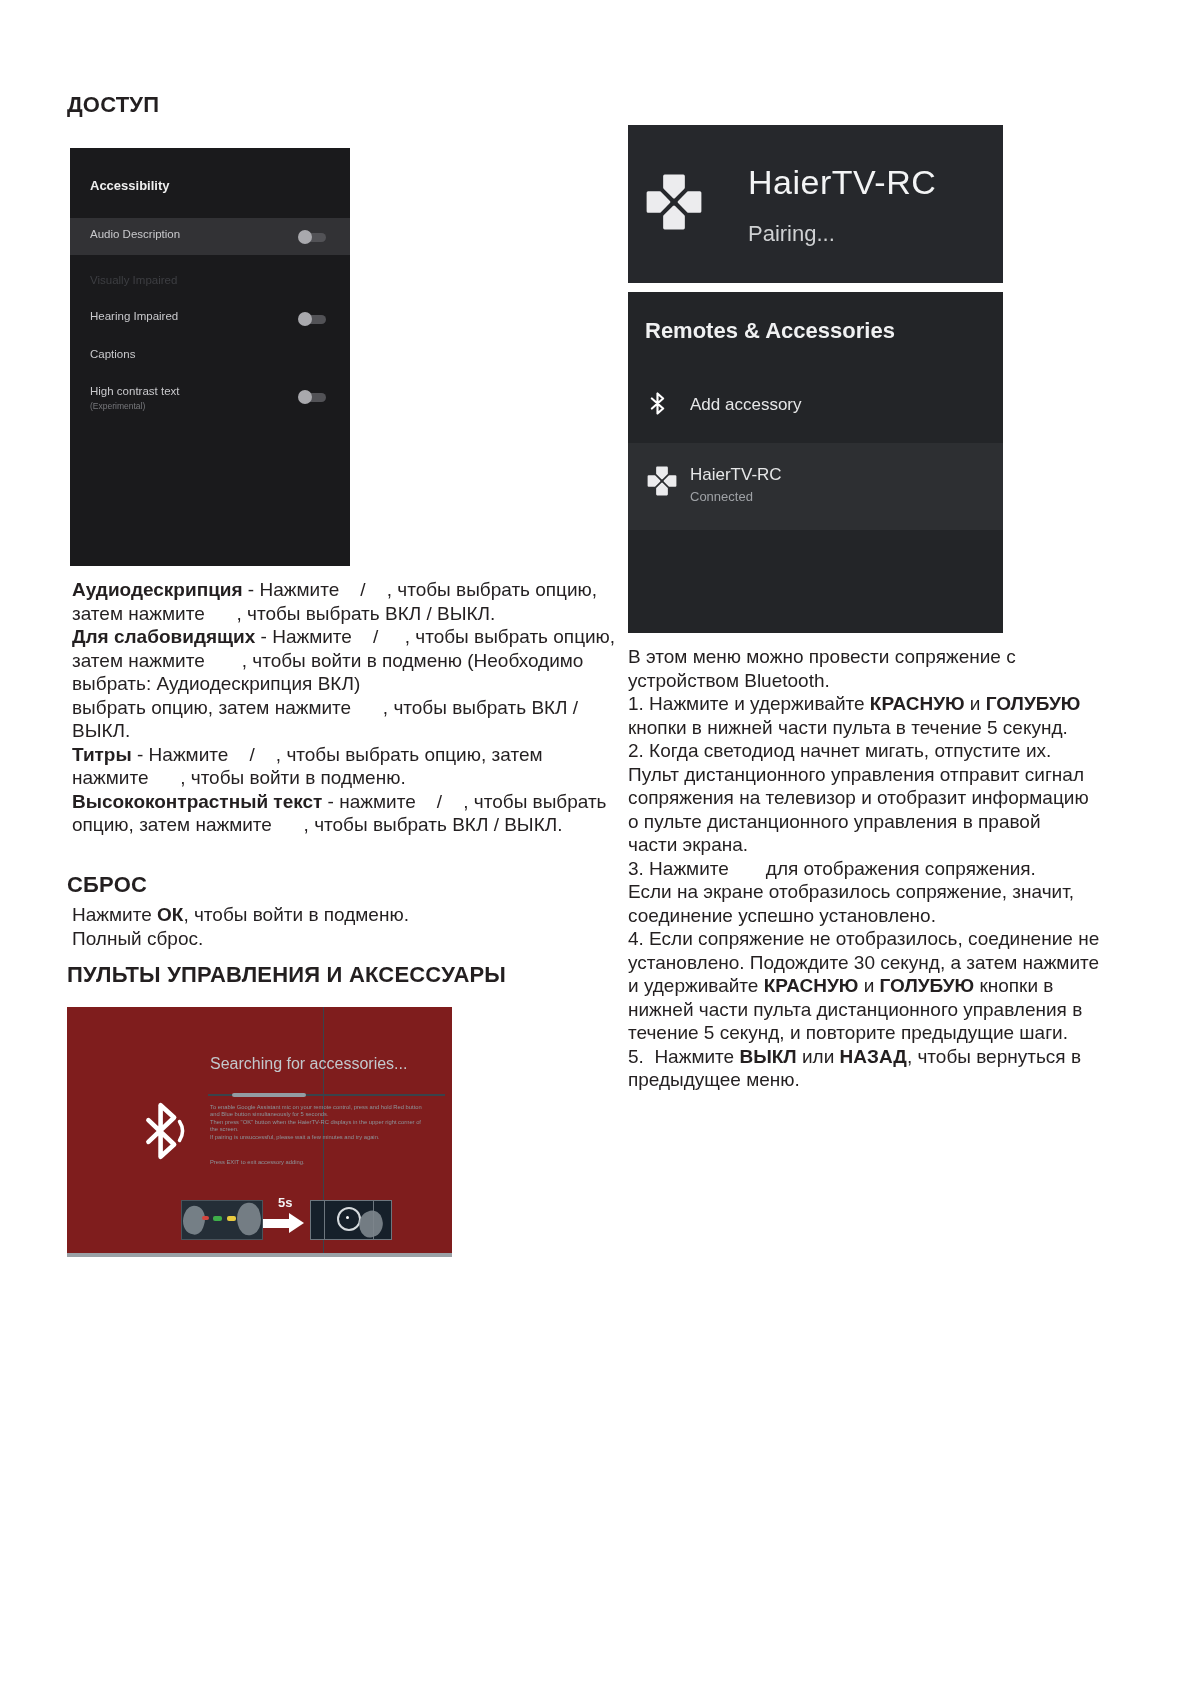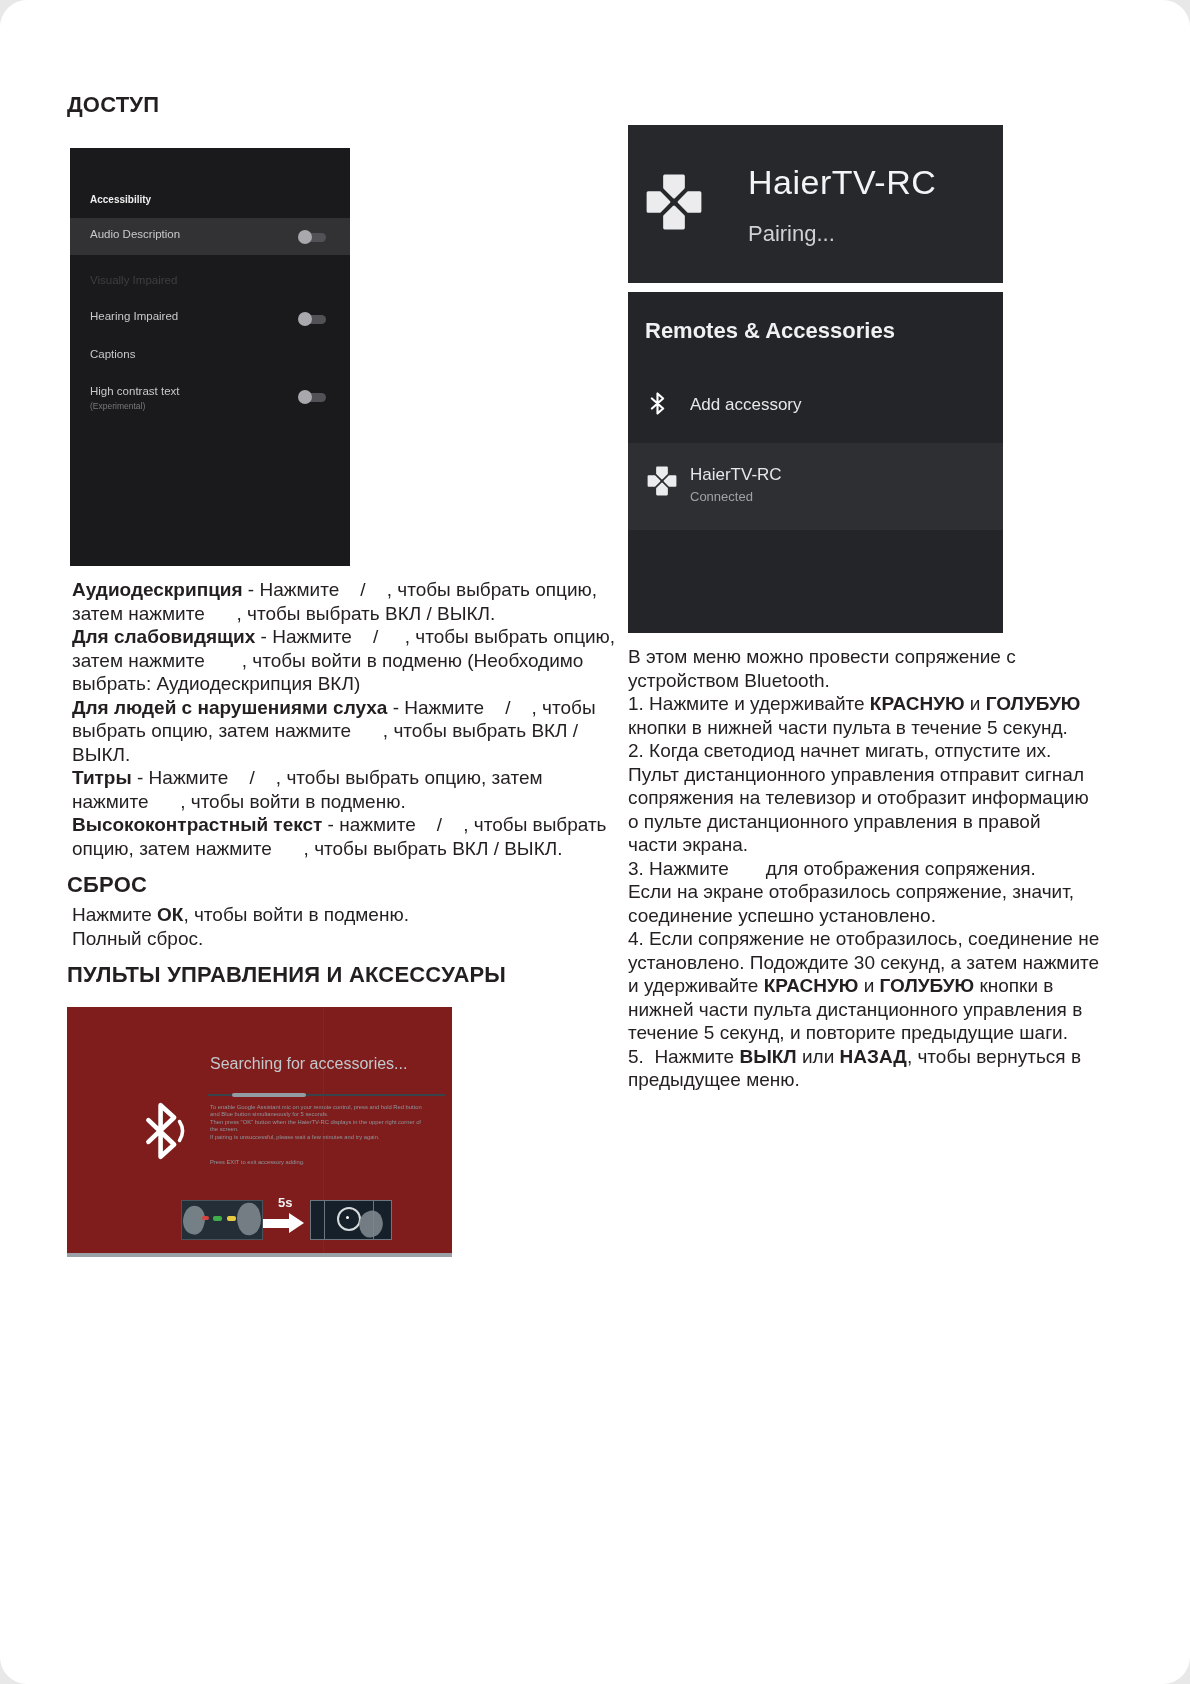--- a/index.html
+++ b/index.html
@@ -1,25 +1,25 @@
 <!DOCTYPE html>
 <html><head>
 <meta charset="utf-8">
 <style>
   html,body{margin:0;padding:0;background:#e8e8e8;}
   .page{position:relative;width:1190px;height:1684px;background:#ffffff;margin:0 auto;
-        font-family:"Liberation Sans",sans-serif;color:#231f20;overflow:hidden;border-radius:27px;}
+        font-family:"Liberation Sans",sans-serif;color:#231f20;overflow:hidden;}
   .b{font-weight:bold;}
   .tl{white-space:pre;}
   h2.sec{position:absolute;margin:0;font-size:22px;font-weight:bold;color:#231f20;letter-spacing:.2px;}
   
   .rich{position:absolute;font-size:19px;line-height:23.5px;color:#231f20;}
   
   .acc-panel{position:absolute;left:70px;top:148px;width:280px;height:418px;background:#1a1a1c;}
-  .acc-title{position:absolute;left:20px;top:46px;font-size:10px;font-weight:bold;color:#efefef;}
+  .acc-title{position:absolute;left:20px;top:30px;font-size:13px;font-weight:bold;color:#efefef;}
   .acc-row{position:absolute;left:0;width:100%;height:37px;}
   .acc-row.hl{background:#323235;}
   .acc-label{position:absolute;left:20px;top:10px;font-size:11.5px;color:#c9c9cc;}
   .acc-label.dim{color:#3d3e42;}
   .acc-sub{position:absolute;left:20px;top:26px;font-size:8.5px;color:#77787c;}
   .toggle{position:absolute;right:22px;top:11px;width:30px;height:16px;}
   .toggle .track{position:absolute;left:4px;top:4px;width:24px;height:9px;border-radius:5px;background:#525256;}
   .toggle .knob{position:absolute;left:0;top:1px;width:14px;height:14px;border-radius:50%;background:#a9a9ad;}
   
   .pair-panel{position:absolute;left:628px;top:125px;width:375px;height:158px;background:#26282c;}
@@ -103,21 +103,20 @@
         </span>
     </div>
   </div>
 
   <div class="rich" style="left:72px;top:578px;">
       <div class="tl"><span class="b">Аудиодескрипция</span><span> - Нажмите    /    , чтобы выбрать опцию,</span></div>
       <div class="tl"><span>затем нажмите      , чтобы выбрать ВКЛ / ВЫКЛ.</span></div>
       <div class="tl"><span class="b">Для слабовидящих</span><span> - Нажмите    /     , чтобы выбрать опцию,</span></div>
       <div class="tl"><span>затем нажмите       , чтобы войти в подменю (Необходимо</span></div>
       <div class="tl"><span>выбрать: Аудиодескрипция ВКЛ)</span></div>
-      <div class="tl"><span class="b">Для людей с нарушениями слуха</span><span> - Нажмите    /    , чтобы</span></div>
       <div class="tl"><span>выбрать опцию, затем нажмите      , чтобы выбрать ВКЛ /</span></div>
       <div class="tl"><span>ВЫКЛ.</span></div>
       <div class="tl"><span class="b">Титры</span><span> - Нажмите    /    , чтобы выбрать опцию, затем</span></div>
       <div class="tl"><span>нажмите      , чтобы войти в подменю.</span></div>
       <div class="tl"><span class="b">Высококонтрастный текст</span><span> - нажмите    /    , чтобы выбрать</span></div>
       <div class="tl"><span>опцию, затем нажмите      , чтобы выбрать ВКЛ / ВЫКЛ.</span></div>
     </div>
 
   <h2 class="sec" style="left:67px;top:872px;">СБРОС</h2>
   <div class="rich" style="left:72px;top:903px;">

